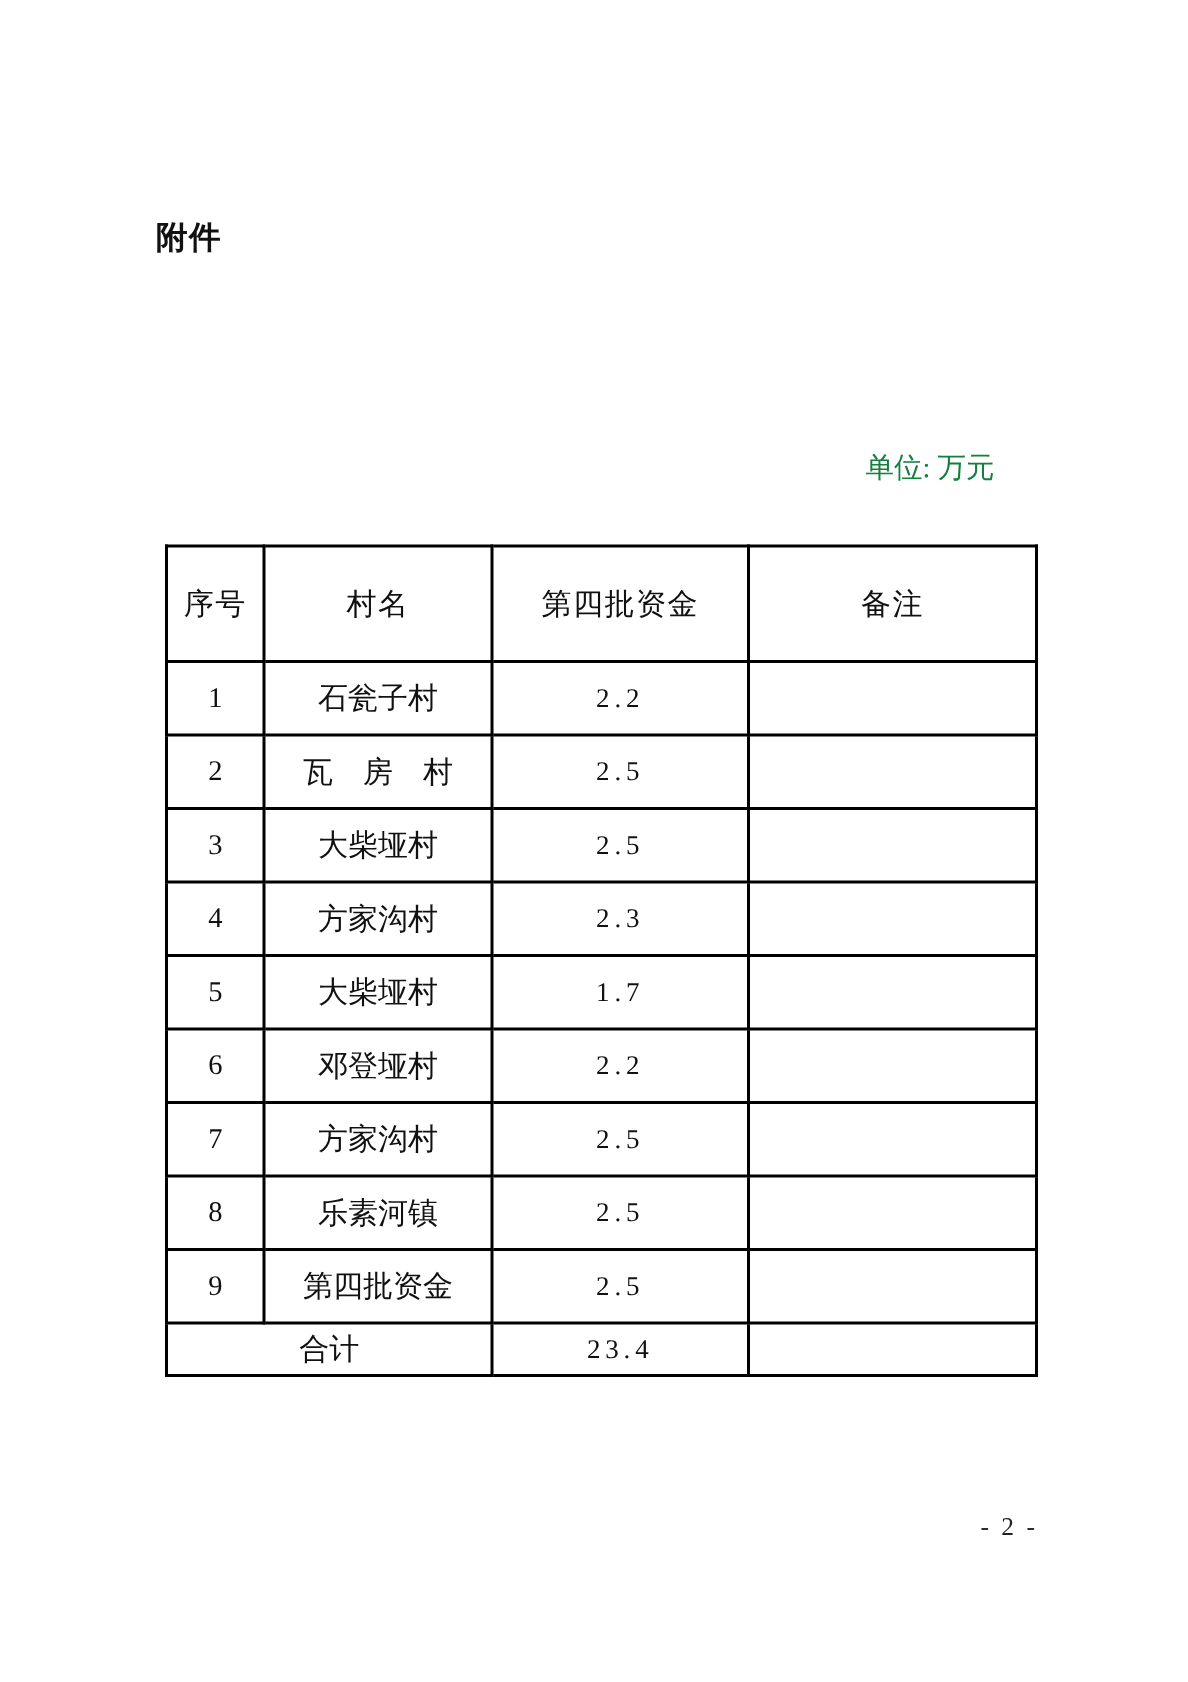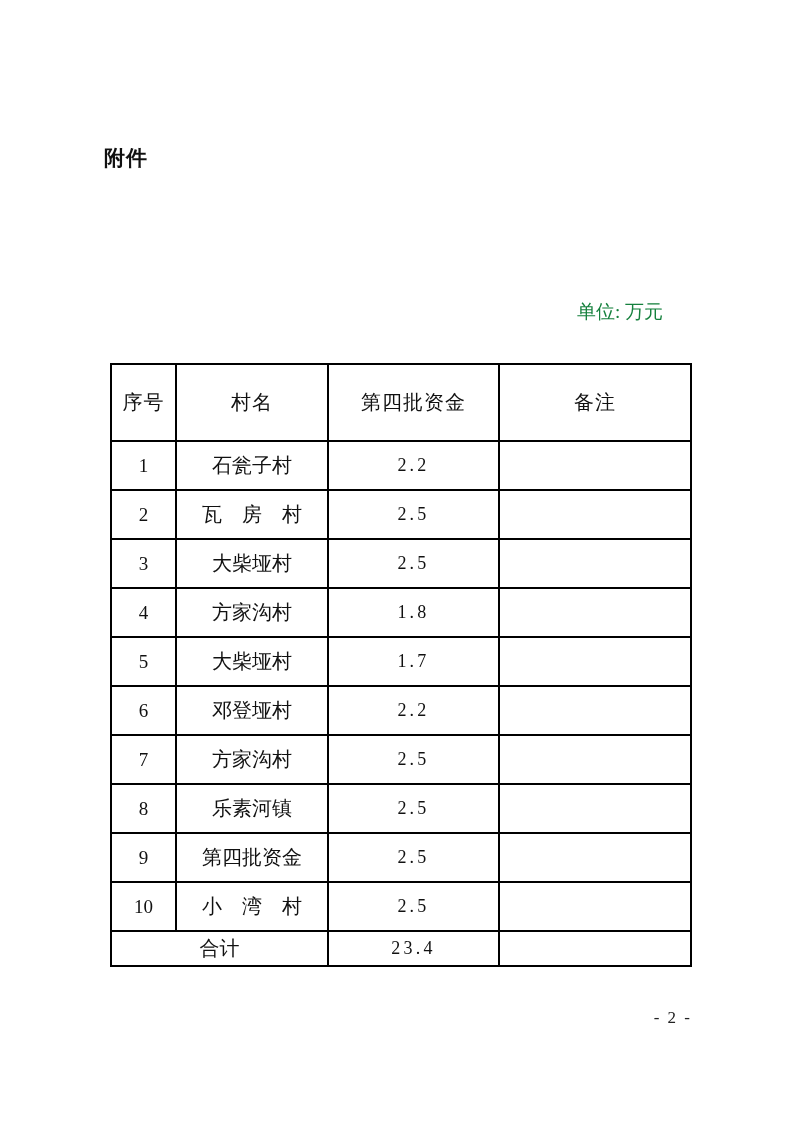--- a/index.html
+++ b/index.html
@@ -128,21 +128,21 @@
         </tr>
         <tr>
           <td class="no-cell">3</td>
           <td class="village-cell">大柴垭村</td>
           <td class="amount-cell">2.5</td>
           <td class="remark-cell"></td>
         </tr>
         <tr>
           <td class="no-cell">4</td>
           <td class="village-cell">方家沟村</td>
-          <td class="amount-cell">1.8</td>
+          <td class="amount-cell">2.3</td>
           <td class="remark-cell"></td>
         </tr>
         <tr>
           <td class="no-cell">5</td>
           <td class="village-cell">大柴垭村</td>
           <td class="amount-cell">1.7</td>
           <td class="remark-cell"></td>
         </tr>
         <tr>
           <td class="no-cell">6</td>
@@ -161,26 +161,20 @@
           <td class="village-cell">乐素河镇</td>
           <td class="amount-cell">2.5</td>
           <td class="remark-cell"></td>
         </tr>
         <tr>
           <td class="no-cell">9</td>
           <td class="village-cell">第四批资金</td>
           <td class="amount-cell">2.5</td>
           <td class="remark-cell"></td>
         </tr>
-        <tr>
-          <td class="no-cell">10</td>
-          <td class="village-cell">小　湾　村</td>
-          <td class="amount-cell">2.5</td>
-          <td class="remark-cell"></td>
-        </tr>
       </tbody>
     <tfoot>
       <tr class="total-row">
         <td colspan="2">合计</td>
         <td class="amount-cell">23.4</td>
         <td></td>
       </tr>
     </tfoot>
   </table>
 

